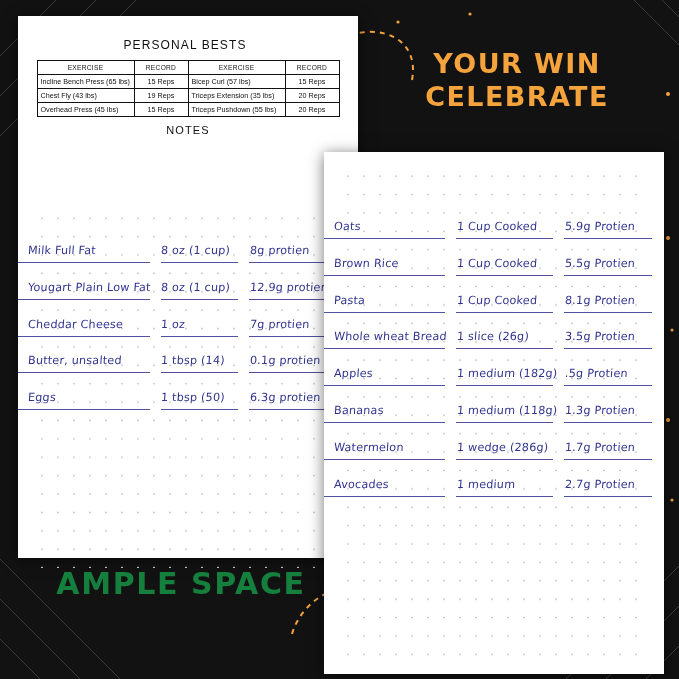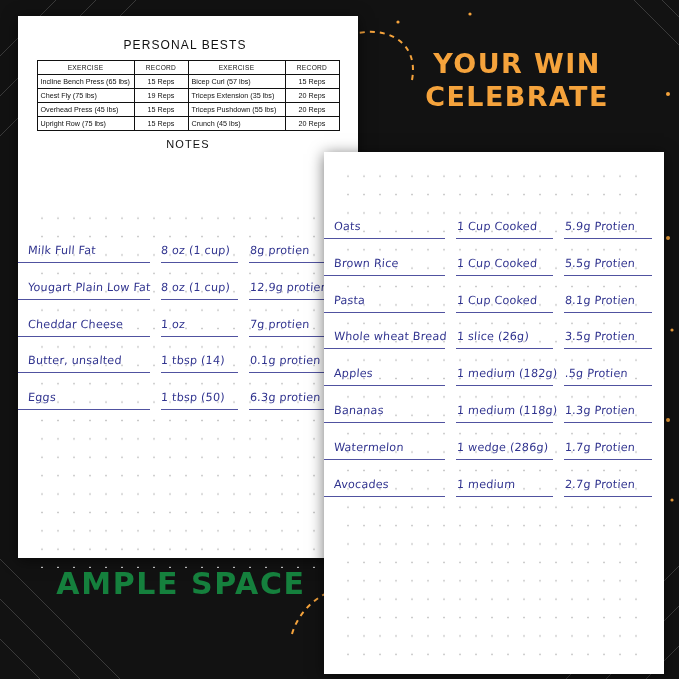--- a/index.html
+++ b/index.html
@@ -235,37 +235,31 @@
         </tr>
       </thead>
       <tbody>
         <tr>
           <td class="ex">Incline Bench Press (65 lbs)</td>
           <td class="rec">15 Reps</td>
           <td class="ex">Bicep Curl (57 lbs)</td>
           <td class="rec">15 Reps</td>
         </tr>
         <tr>
-          <td class="ex">Chest Fly (75 lbs)</td>
+          <td class="ex">Chest Fly (43 lbs)</td>
           <td class="rec">19 Reps</td>
           <td class="ex">Triceps Extension (35 lbs)</td>
           <td class="rec">20 Reps</td>
         </tr>
         <tr>
           <td class="ex">Overhead Press (45 lbs)</td>
           <td class="rec">15 Reps</td>
           <td class="ex">Triceps Pushdown (55 lbs)</td>
           <td class="rec">20 Reps</td>
         </tr>
-        <tr>
-          <td class="ex">Upright Row (75 lbs)</td>
-          <td class="rec">15 Reps</td>
-          <td class="ex">Crunch (45 lbs)</td>
-          <td class="rec">20 Reps</td>
-        </tr>
       </tbody>
     </table>
 
     <div class="notes-title">NOTES</div>
 
     <div class="dotfield" id="dotfield-one"></div>
 
     <div class="hand-rows" id="rows-one" style="top:206px;">
       <div class="hand-row">
         <div class="hand-cell c1">Milk Full Fat</div>

